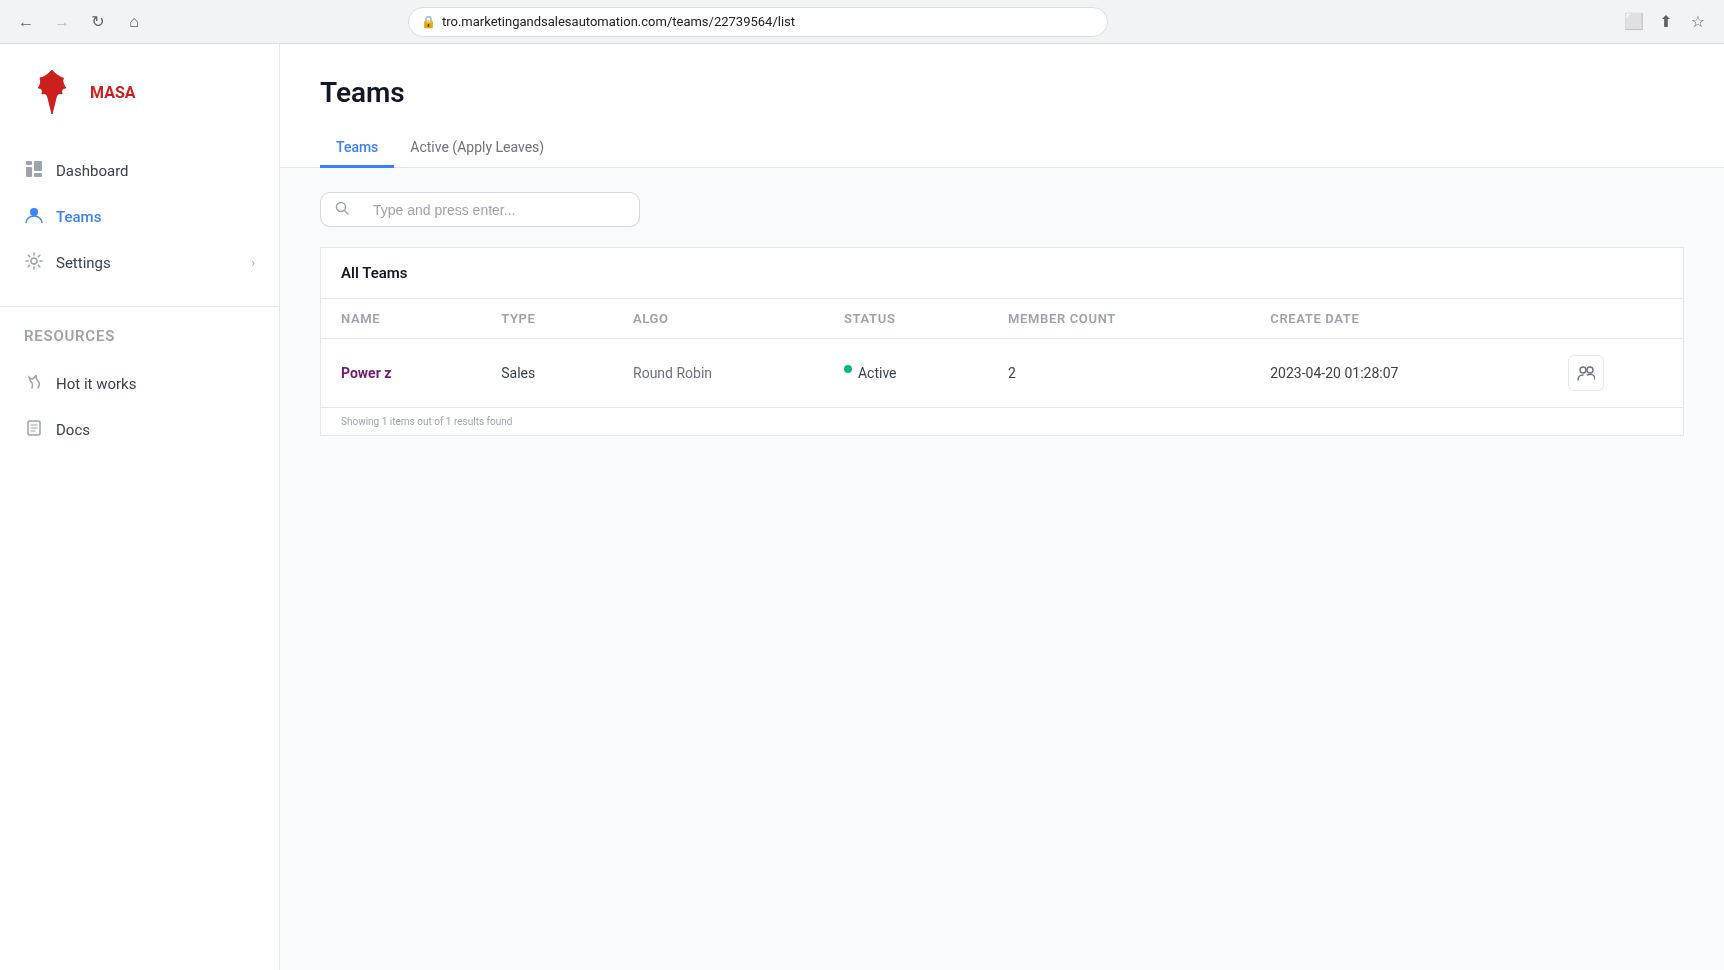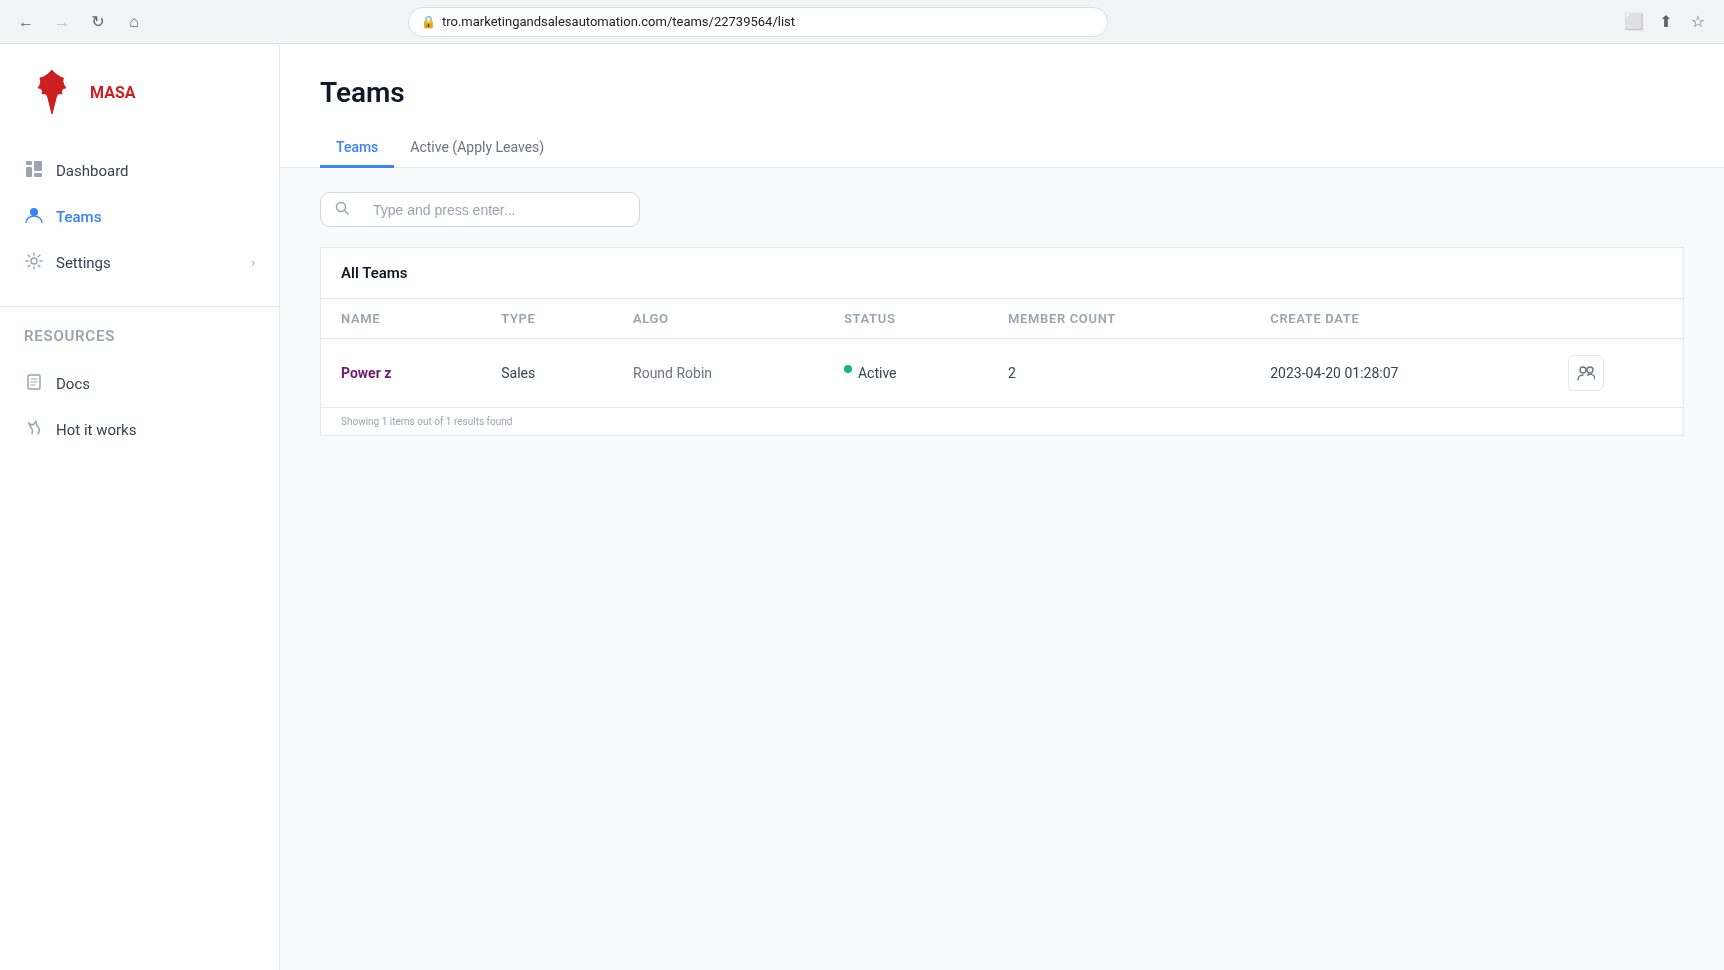--- a/index.html
+++ b/index.html
@@ -189,33 +189,33 @@
     </nav>
 
     <hr class="sidebar-divider">
 
     <div class="sidebar-section-label">RESOURCES</div>
 
     <nav class="sidebar-nav">
       <div class="sidebar-item">
         <span class="sidebar-item-icon">
           <svg width="18" height="18" viewBox="0 0 18 18" fill="none">
+              <path d="M7 15c0 0 1-3 0-5-1-2-3-3-3-6 0 0 2 2 3 2s3-2 4-4c0 0 0 4 2 6s2 4 0 7" stroke="#9ca3af" stroke-width="1.5" fill="none" stroke-linecap="round"></path>
+            </svg>
+        </span>
+        <span class="sidebar-item-label">Hot it works</span>
+      </div>
+      <div class="sidebar-item">
+        <span class="sidebar-item-icon">
+          <svg width="18" height="18" viewBox="0 0 18 18" fill="none">
               <rect x="3" y="2" width="12" height="14" rx="1.5" stroke="#9ca3af" stroke-width="1.5" fill="none"></rect>
               <path d="M6 6h6M6 9h6M6 12h4" stroke="#9ca3af" stroke-width="1.2" stroke-linecap="round"></path>
             </svg>
         </span>
         <span class="sidebar-item-label">Docs</span>
-      </div>
-      <div class="sidebar-item">
-        <span class="sidebar-item-icon">
-          <svg width="18" height="18" viewBox="0 0 18 18" fill="none">
-              <path d="M7 15c0 0 1-3 0-5-1-2-3-3-3-6 0 0 2 2 3 2s3-2 4-4c0 0 0 4 2 6s2 4 0 7" stroke="#9ca3af" stroke-width="1.5" fill="none" stroke-linecap="round"></path>
-            </svg>
-        </span>
-        <span class="sidebar-item-label">Hot it works</span>
       </div>
     </nav>
   </aside>
 
   <main class="main-content">
     <div class="page-header">
       <h1 class="page-title">Teams</h1>
       <div class="tabs">
         <div class="tab active">Teams</div>
         <div class="tab">Active (Apply Leaves)</div>

